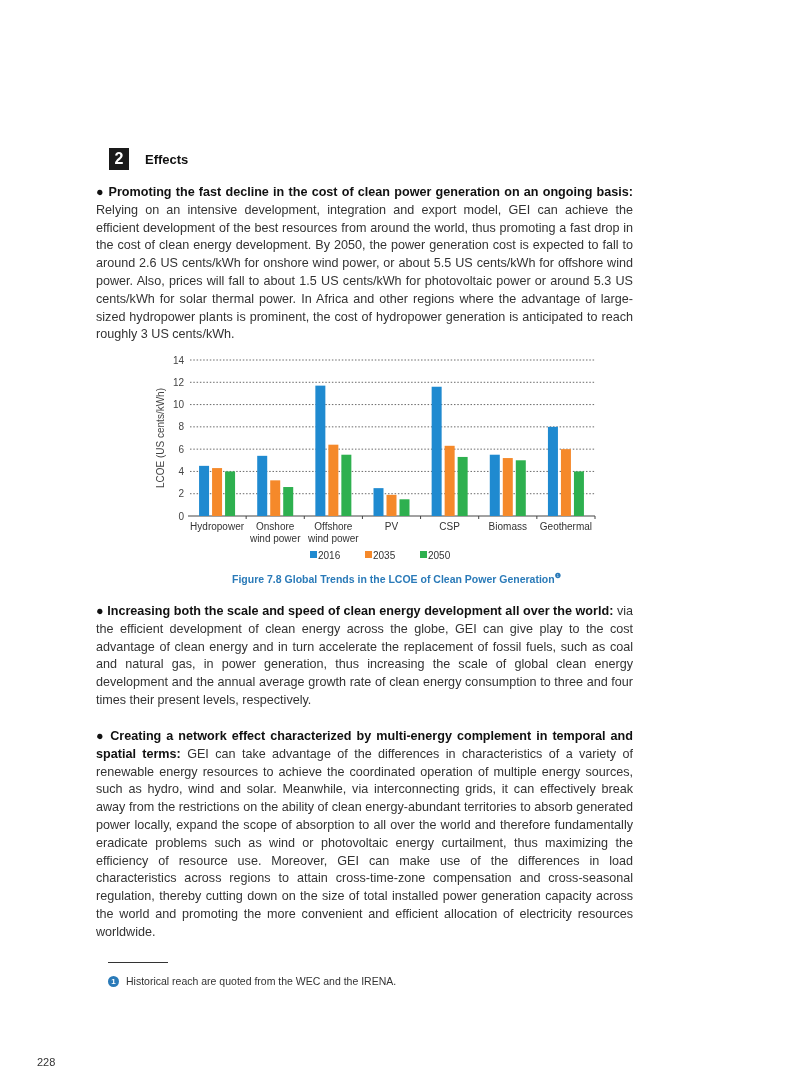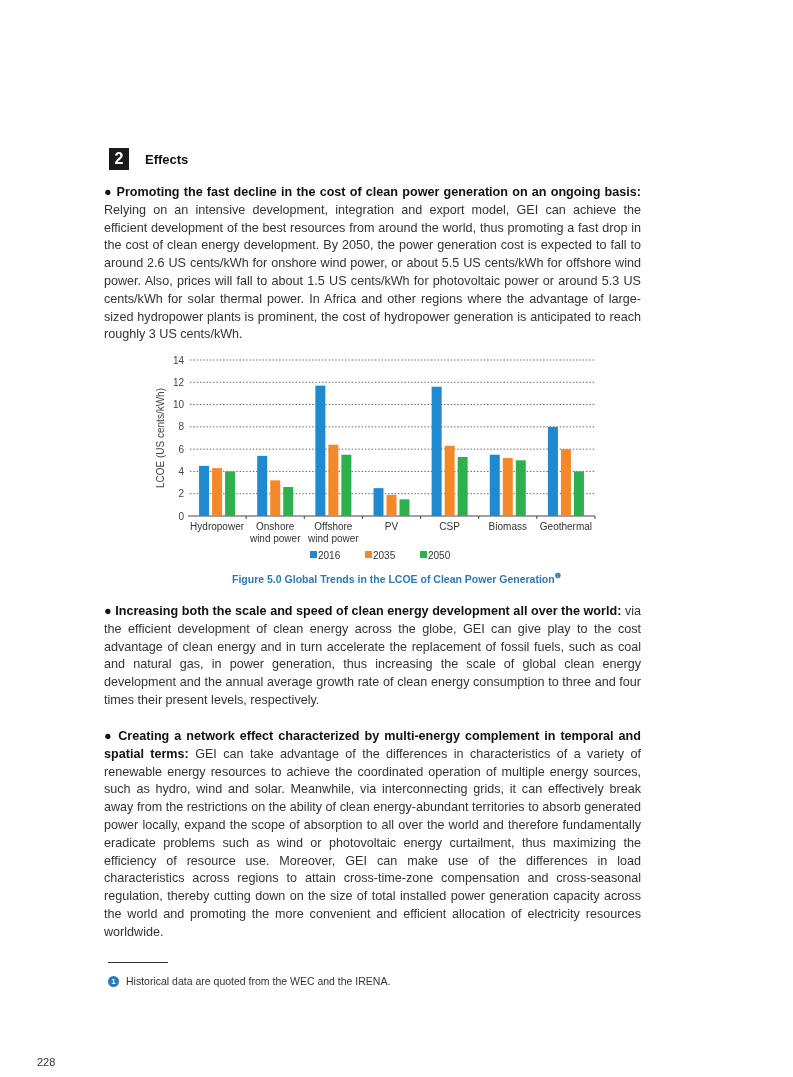--- a/index.html
+++ b/index.html
@@ -2,21 +2,21 @@
 <html><head>
 <meta charset="utf-8">
 <style>
   html, body { margin: 0; padding: 0; background: #ffffff; }
   body { width: 793px; height: 1077px; position: relative; overflow: hidden;
          font-family: "Liberation Sans", sans-serif; color: #2b2b2b; }
   .section-head { position: absolute; left: 109px; top: 148px; display: flex; align-items: center; }
   .section-num { display: inline-block; width: 20px; height: 22px; background: #1a1a1a; color: #fff;
                  font-weight: bold; font-size: 16px; text-align: center; line-height: 22px; }
   .section-title { margin-left: 16px; font-weight: bold; font-size: 13px; color: #111; }
-  .para { position: absolute; left: 104px; width: 537px; font-size: 12.6px; line-height: 17.8px;
+  .para { position: absolute; left: 96px; width: 537px; font-size: 12.6px; line-height: 17.8px;
           text-align: justify; color: #333; }
   .para b { color: #111; }
   .chart { position: absolute; left: 150px; top: 350px; width: 460px; height: 215px; }
   .caption { position: absolute; left: 0; width: 793px; top: 572px; text-align: center;
              font-size: 10.5px; font-weight: bold; color: #2a7ab8; }
   .caption sup { font-size: 7px; }
   .fn-rule { position: absolute; left: 108px; top: 962px; width: 60px; height: 1px; background: #333; }
   .footnote { position: absolute; left: 108px; top: 975px; font-size: 10.5px; color: #333; display: flex; align-items: center; }
   .fn-icon { display: inline-block; width: 11px; height: 11px; border-radius: 50%; background: #2a7ab8;
              color: #fff; font-size: 8px; font-weight: bold; text-align: center; line-height: 11px; margin-right: 7px; }
@@ -91,30 +91,30 @@
     <line x1="445" x2="445" y1="166" y2="169" stroke="#444" stroke-width="1"></line>
     <rect x="160" y="201" width="7" height="7" fill="#1f8ad0"></rect>
     <text x="168" y="209" font-size="10" fill="#333" font-family="Liberation Sans, sans-serif">2016</text>
     <rect x="215" y="201" width="7" height="7" fill="#f5892a"></rect>
     <text x="223" y="209" font-size="10" fill="#333" font-family="Liberation Sans, sans-serif">2035</text>
     <rect x="270" y="201" width="7" height="7" fill="#2eb04f"></rect>
     <text x="278" y="209" font-size="10" fill="#333" font-family="Liberation Sans, sans-serif">2050</text>
   </svg>
 
 <div class="caption">
-  <span>Figure 5.0   Global Trends in the LCOE of Clean Power Generation</span><sup>❶</sup>
+  <span>Figure 7.8   Global Trends in the LCOE of Clean Power Generation</span><sup>❶</sup>
 </div>
 
 <div class="para" style="top:603px;">
   <b>● <span>Increasing both the scale and speed of clean energy development all over the world:</span></b><span> via the efficient development of clean energy across the globe, GEI can give play to the cost advantage of clean energy and in turn accelerate the replacement of fossil fuels, such as coal and natural gas, in power generation, thus increasing the scale of global clean energy development and the annual average growth rate of clean energy consumption to three and four times their present levels, respectively.</span>
 </div>
 
 <div class="para" style="top:728px;">
   <b>● <span>Creating a network effect characterized by multi-energy complement in temporal and spatial terms:</span></b><span> GEI can take advantage of the differences in characteristics of a variety of renewable energy resources to achieve the coordinated operation of multiple energy sources, such as hydro, wind and solar. Meanwhile, via interconnecting grids, it can effectively break away from the restrictions on the ability of clean energy-abundant territories to absorb generated power locally, expand the scope of absorption to all over the world and therefore fundamentally eradicate problems such as wind or photovoltaic energy curtailment, thus maximizing the efficiency of resource use. Moreover, GEI can make use of the differences in load characteristics across regions to attain cross-time-zone compensation and cross-seasonal regulation, thereby cutting down on the size of total installed power generation capacity across the world and promoting the more convenient and efficient allocation of electricity resources worldwide.</span>
 </div>
 
 <div class="fn-rule"></div>
 <div class="footnote">
   <span class="fn-icon">1</span>
-  <span>Historical data are quoted from the WEC and the IRENA.</span>
+  <span>Historical reach are quoted from the WEC and the IRENA.</span>
 </div>
 
 <div class="page-num">228</div>
 
 </body></html>

